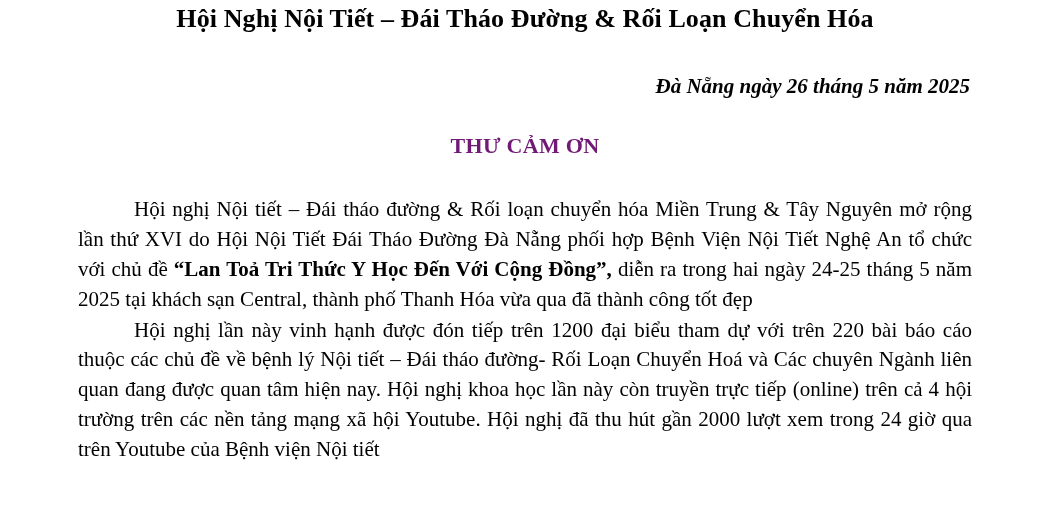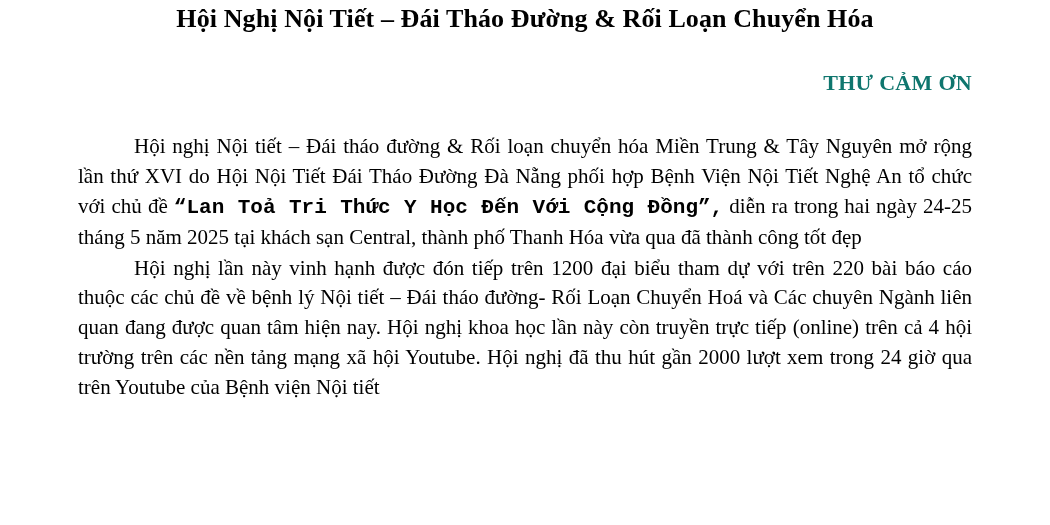--- a/index.html
+++ b/index.html
@@ -37,22 +37,22 @@
   }
   .date-line {
     text-align: right;
     font-style: italic;
     font-weight: bold;
     font-size: 21px;
     margin-top: 38px;
     padding-right: 2px;
   }
   .thanks-heading {
-    text-align: right;
-    color: #0f766e;
+    text-align: center;
+    color: #701a75;
     font-weight: bold;
     font-size: 22px;
     letter-spacing: 0.3px;
     margin-top: 34px;
   }
   .addressee {
     text-align: center;
     font-weight: bold;
     font-size: 21px;
     margin-top: 40px;
@@ -66,39 +66,39 @@
   .para {
     margin: 0;
     text-indent: 56px;
     text-align: justify;
   }
   .para + .para {
     margin-top: 1px;
   }
   .para b {
     font-weight: bold;
-    font-family: Liberation Mono, monospace;
   }
   .clip-bottom {
     position: absolute;
     left: 0;
     right: 0;
     bottom: 0;
     height: 0;
   }
 </style>
 </head>
 <body>
 
 <div class="page">
 
   <div class="doc-title">
     <span class="line">Hội Nghị Nội Tiết – Đái Tháo Đường &amp; Rối Loạn Chuyển Hóa</span>
   </div>
 
+  <div class="date-line">Đà Nẵng ngày 26 tháng 5 năm 2025</div>
 
   <div class="thanks-heading">THƯ CẢM ƠN</div>
 
 
   <div class="body-block">
     <p class="para"><span>Hội nghị Nội tiết – Đái tháo đường &amp; Rối loạn chuyển hóa Miền Trung &amp; Tây Nguyên mở rộng lần thứ XVI do Hội Nội Tiết Đái Tháo Đường Đà Nẵng phối hợp Bệnh Viện Nội Tiết Nghệ An tổ chức với chủ đề </span><b>“Lan Toả Tri Thức Y Học Đến Với Cộng Đồng”,</b><span> diễn ra trong hai ngày 24-25 tháng 5 năm 2025 tại khách sạn Central, thành phố Thanh Hóa vừa qua đã thành công tốt đẹp</span></p>
     <p class="para"><span>Hội nghị lần này vinh hạnh được đón tiếp trên 1200 đại biểu tham dự với trên 220 bài báo cáo thuộc các chủ đề về bệnh lý Nội tiết – Đái tháo đường- Rối Loạn Chuyển Hoá và Các chuyên Ngành liên quan  đang được quan tâm hiện nay. Hội nghị khoa học lần này còn truyền trực tiếp (online) trên cả 4 hội trường trên các nền tảng mạng  xã hội Youtube. Hội nghị đã thu hút gần 2000 lượt xem trong 24 giờ qua trên Youtube của Bệnh viện Nội tiết</span></p>
   </div>
 
   <div class="clip-bottom"></div>

